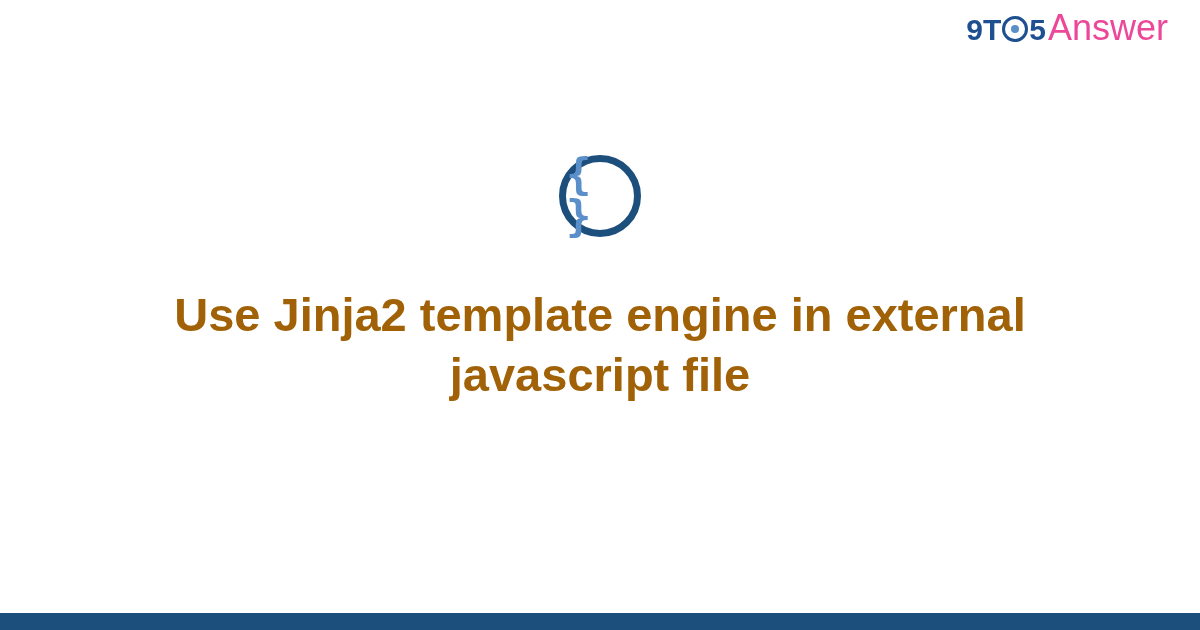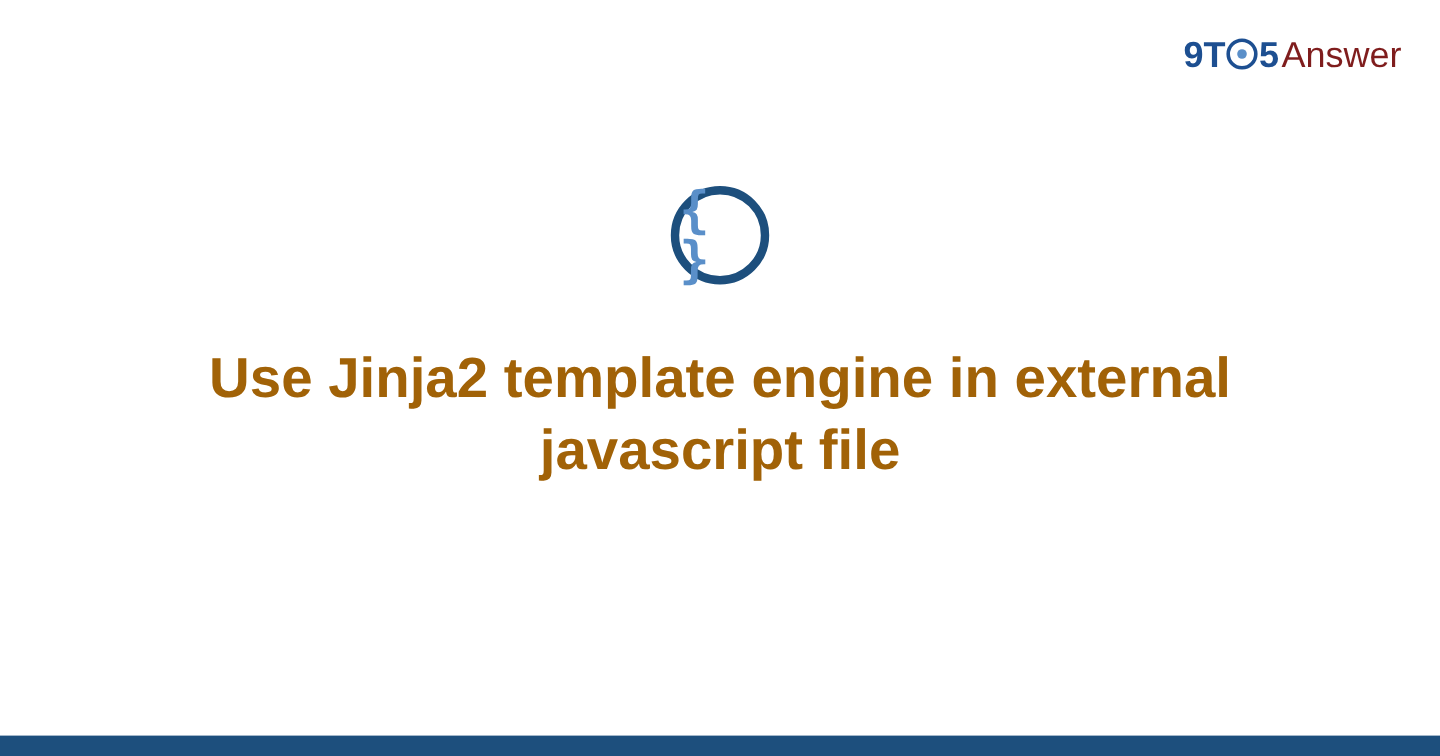--- a/index.html
+++ b/index.html
@@ -10,21 +10,21 @@
     body {
       width: 1200px;
       height: 630px;
       background: #ffffff;
       font-family: -apple-system, BlinkMacSystemFont, "Segoe UI", Helvetica, Arial, sans-serif;
       position: relative;
       overflow: hidden;
     }
     .header {
       position: absolute;
-      top: 30px;
+      top: 7px;
       right: 32px;
       display: flex;
       align-items: baseline;
       font-weight: 600;
     }
     .logo-9t {
       color: #1d4f91;
       font-size: 30px;
       font-weight: 700;
     }
@@ -53,22 +53,22 @@
       border-radius: 50%;
       top: 11px;
       left: 9px;
     }
     .logo-5 {
       color: #1d4f91;
       font-size: 30px;
       font-weight: 700;
     }
     .logo-answer {
-      color: #7f1d1d;
-      font-size: 30px;
+      color: #ec4899;
+      font-size: 36px;
       font-weight: 500;
       margin-left: 2px;
     }
     .content {
       position: absolute;
       top: 0;
       left: 0;
       width: 100%;
       height: 100%;
       display: flex;

